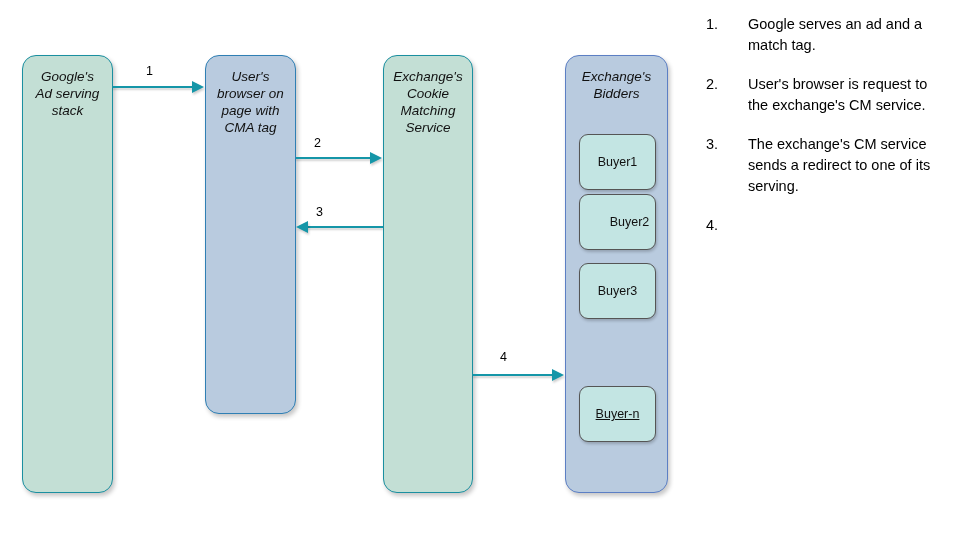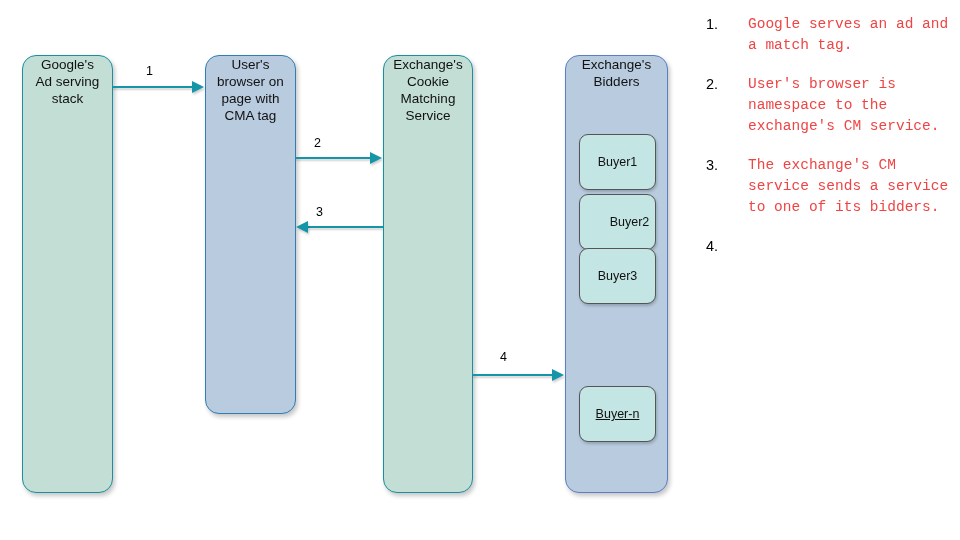--- a/index.html
+++ b/index.html
@@ -25,24 +25,26 @@
   
   .pillar {
     position: absolute;
     border-radius: 14px;
     box-sizing: border-box;
     box-shadow: 2px 3px 4px rgba(0,0,0,0.22);
     text-align: center;
   }
   .pillar .pillar-label {
     display: block;
+    padding-top: 12px;
     font-size: 13.5px;
     line-height: 17px;
     color: #111111;
     white-space: pre-line;
+    font-style: italic;
   }
   .pillar.green {
     background: #c3dfd5;
     border: 1px solid #1a8fa0;
   }
   .pillar.blue {
     background: #b9cbdf;
     border: 1px solid #2f7fb4;
   }
   .pillar.blue-bidders {
@@ -67,21 +69,21 @@
     box-sizing: border-box;
     box-shadow: 1px 2px 3px rgba(0,0,0,0.20);
     display: flex;
     align-items: center;
     justify-content: center;
     font-size: 12.5px;
     color: #111111;
   }
   #buyer-0 { top: 78px;  }
   #buyer-1 { top: 138px; padding-left: 24px; }
-  #buyer-2 { top: 192px; }
+  #buyer-2 { top: 207px; }
   #buyer-3 { top: 330px; text-decoration: underline; }
 
   
   .arrow-line {
     position: absolute;
     height: 2px;
     background: #1596a8;
     box-shadow: 0px 2px 2px rgba(0,0,0,0.18);
   }
   .arrow-head {
@@ -135,22 +137,21 @@
     width: 42px;
     flex: 0 0 42px;
     font-size: 14.5px;
     line-height: 21px;
     color: #000000;
   }
   .legend-text {
     flex: 1 1 auto;
     font-size: 14.5px;
     line-height: 21px;
-    color: #ef4444;
-    font-family: Liberation Mono, monospace;
+    color: #000000;
   }
 </style>
 </head>
 <body>
 
 <div id="canvas">
 
   <div class="pillar green" id="box-google">
     <span class="pillar-label">Google's
 Ad serving
@@ -197,24 +198,24 @@
   <div class="arrow-head right" id="arrow4-head"></div>
   <div class="arrow-num" id="arrow4-num">4</div>
 
   <div id="legend">
     <div class="legend-item">
       <div class="legend-num">1.</div>
       <div class="legend-text">Google serves an ad and a match tag.</div>
     </div>
     <div class="legend-item">
       <div class="legend-num">2.</div>
-      <div class="legend-text">User's browser is namespace to the exchange's CM service.</div>
+      <div class="legend-text">User's browser is request to the exchange's CM service.</div>
     </div>
     <div class="legend-item">
       <div class="legend-num">3.</div>
-      <div class="legend-text">The exchange's CM service sends a service to one of its bidders.</div>
+      <div class="legend-text">The exchange's CM service sends a redirect to one of its serving.</div>
     </div>
     <div class="legend-item">
       <div class="legend-num">4.</div>
     </div>
   </div>
 
 </div>
 
 </body></html>

